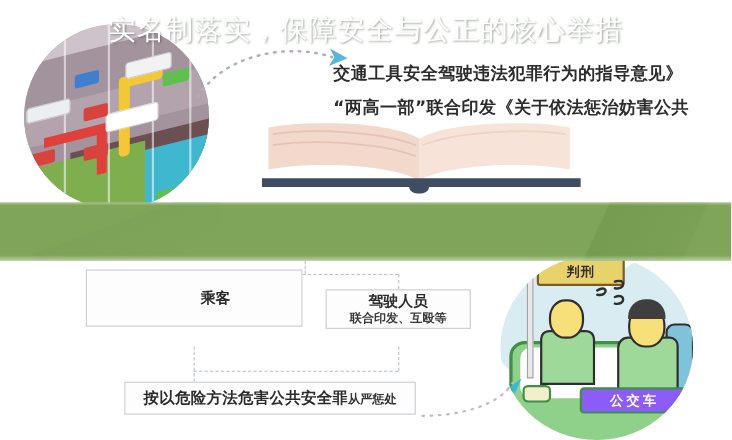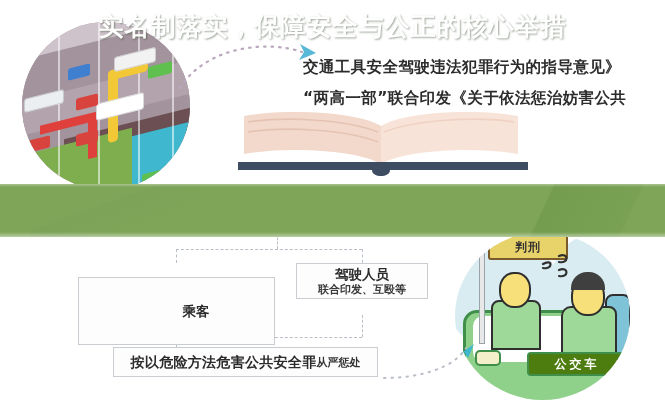--- a/index.html
+++ b/index.html
@@ -80,21 +80,21 @@
     position:absolute;background:#fdfdfd;border:1px solid #c9cdd2;
     box-sizing:border-box;text-align:center;color:#333;
     display:flex;flex-direction:column;align-items:center;justify-content:center;
   }
   .node .t1{font-size:13.5px;font-weight:700;line-height:17px;color:#2b2b2b;}
   .node .t2{font-size:11px;line-height:14px;color:#3a3a3a;font-weight:600;}
 
   #node-top{left:192px;top:207px;width:170px;height:26px;}
   #node-top .t1{font-size:11px;font-weight:600;color:#4a4a4a;}
 
-  #node-pass{left:78px;top:277px;width:197px;height:68px;padding-left:39px;}
+  #node-pass{left:78px;top:245px;width:197px;height:52px;padding-left:39px;}
   #node-driver{left:296px;top:263px;width:132px;height:36px;}
   #node-result{left:113px;top:347px;width:265px;height:30px;}
   #node-result .t1{font-size:14px;font-weight:700;letter-spacing:.3px;}
   #node-result .sm{font-size:11px;font-weight:700;}
 
   .vline{position:absolute;border-left:1px dashed #b9bfc6;}
   .hline{position:absolute;border-top:1px dashed #b9bfc6;}
 
   
   .cartoon{
@@ -110,42 +110,42 @@
   .ct-head1{left:44px;top:40px;width:28px;height:32px;background:#f7e07a;border:2px solid #2f2f2f;border-radius:46%;}
   .ct-body1{left:36px;top:68px;width:46px;height:46px;background:#9fd99a;border:2px solid #2f2f2f;border-radius:8px 8px 0 0;}
   .ct-head2{left:116px;top:46px;width:30px;height:34px;background:#f7e07a;border:2px solid #2f2f2f;border-radius:46%;}
   .ct-body2{left:106px;top:74px;width:52px;height:46px;background:#9fd99a;border:2px solid #2f2f2f;border-radius:10px 8px 0 0;}
   .ct-hair{left:116px;top:40px;width:34px;height:18px;background:#3f3f3f;border-radius:16px 16px 0 0;}
   .ct-seat{left:150px;top:62px;width:22px;height:62px;background:#7fc3d8;border:2px solid #2f2f2f;border-radius:8px;}
   .ct-gavel{left:33px;top:2px;width:76px;height:22px;background:#e8d36a;border:2px solid #7a5a2a;border-radius:3px;
             display:flex;align-items:center;justify-content:center;}
   .ct-gavel span{font-size:12px;font-weight:700;color:#2f2f2f;letter-spacing:1px;}
   .ct-pole{left:24px;top:14px;width:4px;height:96px;background:#e8e8e8;border:1px solid #9aa4a8;}
-  .ct-plate{left:72px;top:120px;width:96px;height:20px;background:#4d7c0f;border:2px solid #3f8f4a;border-radius:4px;
+  .ct-plate{left:72px;top:120px;width:96px;height:20px;background:#8b5cf6;border:2px solid #3f8f4a;border-radius:4px;
             display:flex;align-items:center;justify-content:center;}
   .ct-plate span{font-size:12px;font-weight:700;color:#ffffff;letter-spacing:3px;}
   .ct-light{left:20px;top:118px;width:22px;height:12px;background:#f3efc8;border:2px solid #3f8f4a;border-radius:5px;}
 
   
   .banner{
     position:absolute;left:0;top:184px;width:665px;height:53px;
     background:#7fa558;overflow:hidden;
   }
   .banner .sheen{
     position:absolute;right:0;top:-30px;width:200px;height:120px;
     background:linear-gradient(115deg,rgba(255,255,255,0) 40%,rgba(106,150,72,.55) 41%,rgba(106,150,72,.25) 75%,rgba(255,255,255,0) 76%);
   }
   .banner .sheen2{
     position:absolute;left:30px;top:-36px;width:170px;height:120px;
     background:linear-gradient(160deg,rgba(255,255,255,0) 45%,rgba(120,160,86,.45) 46%,rgba(255,255,255,0) 72%);
   }
   .banner-text{
     position:absolute;left:0;top:0;width:665px;height:53px;
     display:flex;align-items:center;justify-content:center;
-    color:#ffffff;font-size:25px;font-weight:700;letter-spacing:1px;
+    color:#ffffff;font-size:25px;font-weight:400;letter-spacing:1px;
     text-shadow:1px 1px 2px rgba(40,60,30,.45);
     white-space:nowrap;
   }
   .edge-fade-t{position:absolute;left:0;top:184px;width:665px;height:3px;
     background:linear-gradient(rgba(255,255,255,.35),rgba(255,255,255,0));}
   .edge-fade-b{position:absolute;left:0;top:232px;width:665px;height:5px;
     background:linear-gradient(rgba(255,255,255,0),rgba(255,255,255,.45));}
 </style>
 </head>
 <body>

